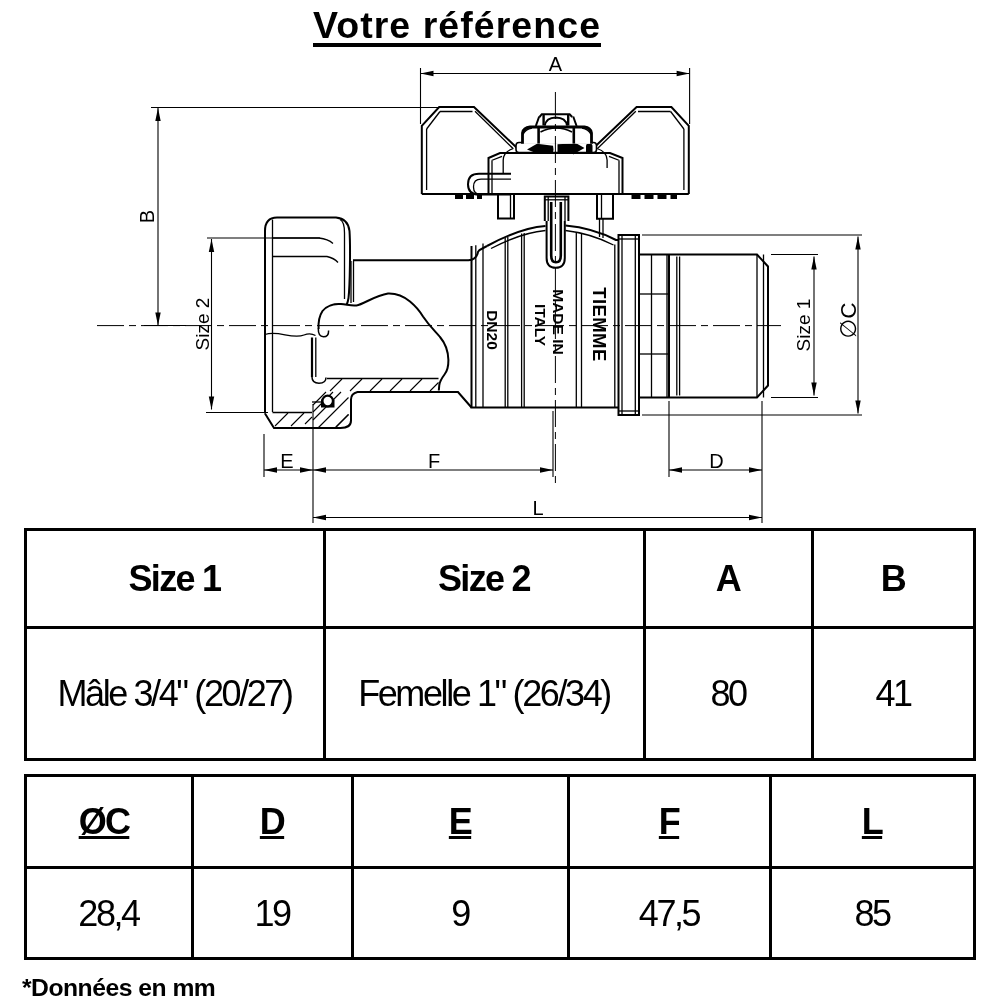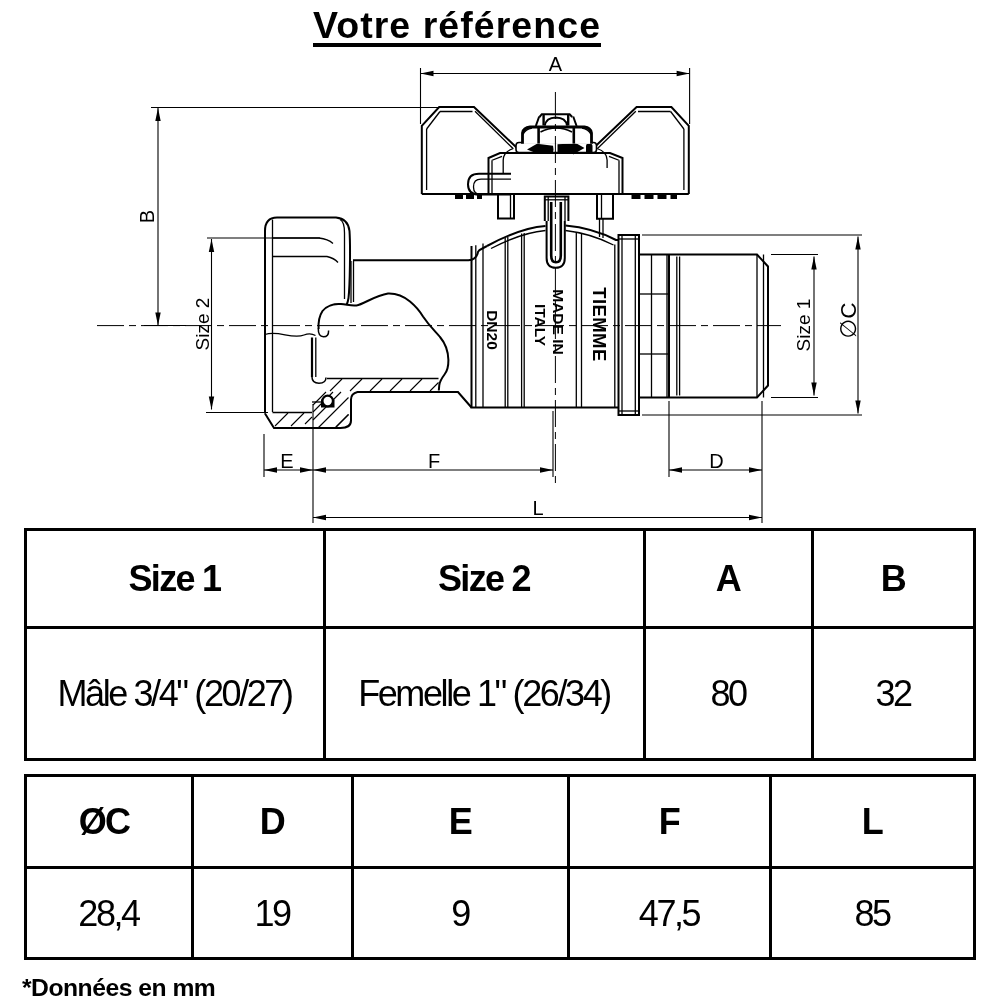--- a/index.html
+++ b/index.html
@@ -255,34 +255,34 @@
       <tr class="hdr" style="height:98px;">
         <td>Size 1</td>
         <td>Size 2</td>
         <td>A</td>
         <td>B</td>
       </tr>
   <tr style="height:132.5px;">
         <td>Mâle 3/4" (20/27)</td>
         <td>Femelle 1" (26/34)</td>
         <td>80</td>
-        <td>32</td>
+        <td>41</td>
       </tr>
 </tbody>
   </table>
 <table id="t2">
   <colgroup>
       <col style="width:167px">
       <col style="width:160px">
       <col style="width:216px">
       <col style="width:202px">
       <col style="width:204px">
     </colgroup>
   <tbody>
-      <tr class="hdr" style="height:92px;">
+      <tr class="hdr" style="height:92px;text-decoration:underline;">
         <td style="padding-right:9px;">ØC</td>
         <td>D</td>
         <td>E</td>
         <td>F</td>
         <td>L</td>
       </tr>
   <tr style="height:91.5px;">
         <td>28,4</td>
         <td>19</td>
         <td>9</td>

